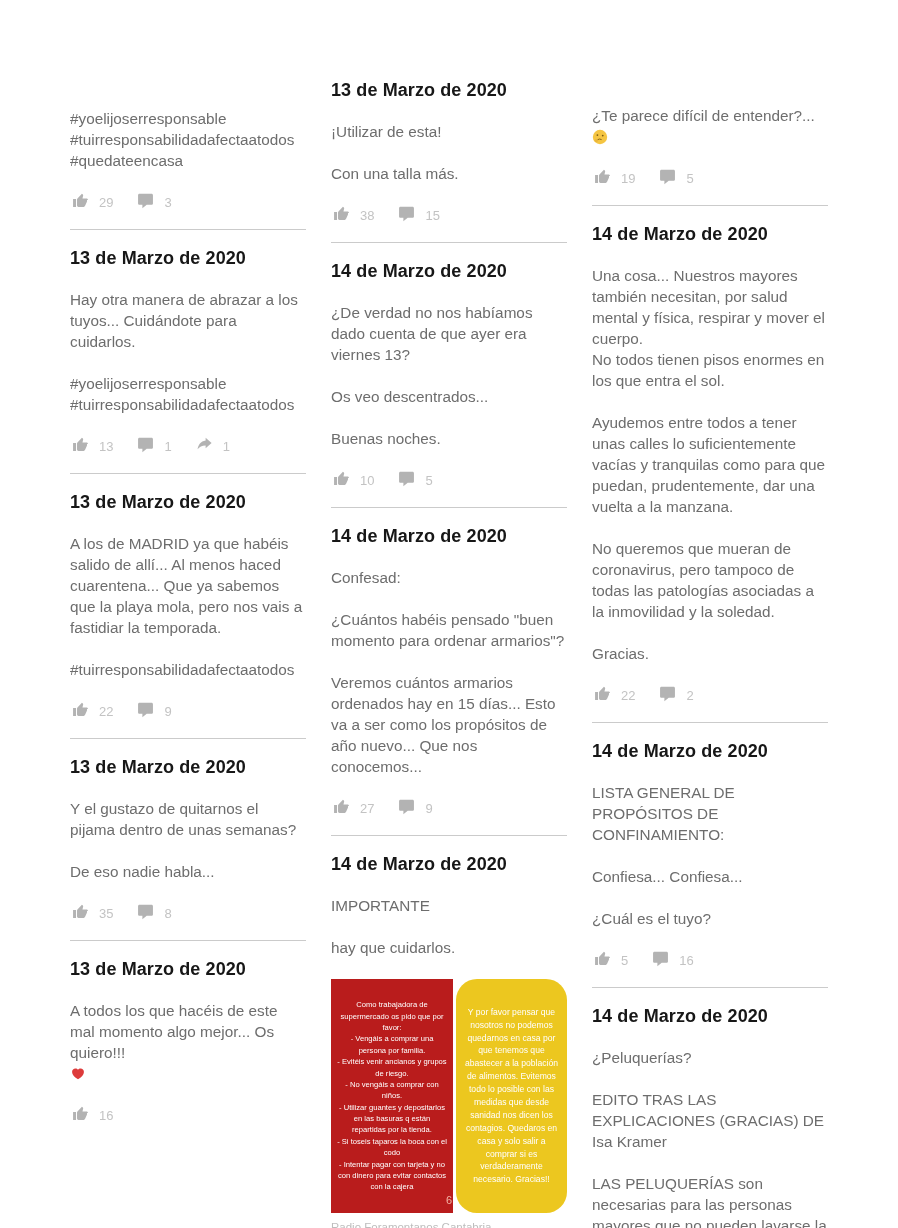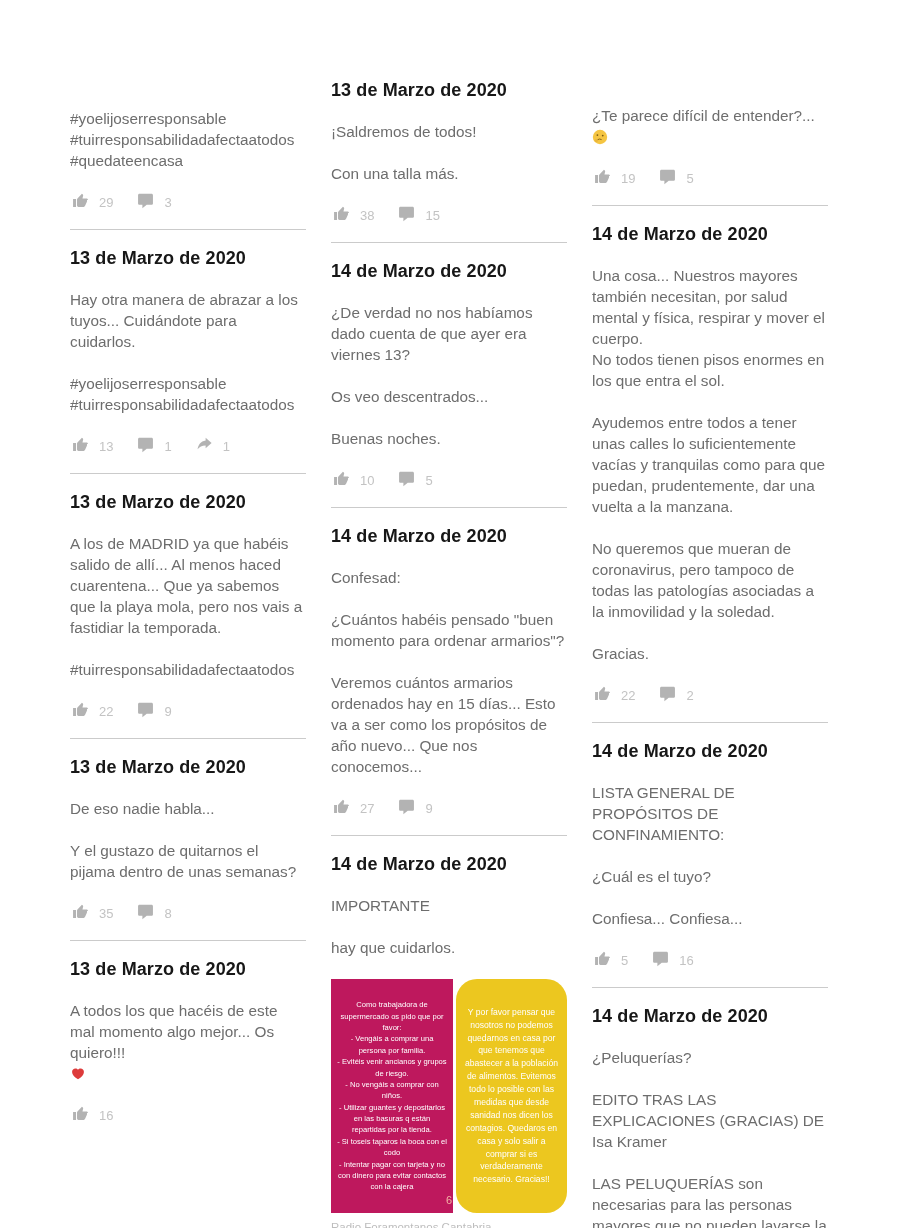--- a/index.html
+++ b/index.html
@@ -99,22 +99,22 @@
             <span class="stat-icon"><svg viewBox="0 0 24 24">
                 <path d="M20.5 2.5h-17c-1.1 0-2 .9-2 2v11.6c0 1.1.9 2 2 2h4.1v4.9l6.1-4.9h6.8c1.1 0 2-.9 2-2V4.5c0-1.1-.9-2-2-2z"></path>
               </svg></span>
             <span class="count">9</span>
           </span>
         </div>
       </article>
       <hr class="divider">
       <article class="post">
         <h3 class="post-date">13 de Marzo de 2020</h3>
+        <div class="para">Y el gustazo de quitarnos el pijama dentro de unas semanas?</div>
         <div class="para">De eso nadie habla...</div>
-        <div class="para">Y el gustazo de quitarnos el pijama dentro de unas semanas?</div>
         <div class="engagement">
           <span class="stat">
             <span class="stat-icon"><svg viewBox="0 0 24 24">
                 <path d="M1.5 10h4.2v11H1.5zM22.5 11.3c0-1.1-.9-2-2-2h-5.7l.95-4.5c.1-.5-.05-1-.4-1.35L14 2.6l-6.3 6.4c-.37.38-.6.9-.6 1.45V19c0 1.1.9 2 2 2h7.4c.8 0 1.5-.46 1.83-1.17l2.7-6.2c.1-.25.17-.52.17-.8v-1.53z"></path>
               </svg></span>
             <span class="count">35</span>
           </span>
           <span class="stat">
             <span class="stat-icon"><svg viewBox="0 0 24 24">
                 <path d="M20.5 2.5h-17c-1.1 0-2 .9-2 2v11.6c0 1.1.9 2 2 2h4.1v4.9l6.1-4.9h6.8c1.1 0 2-.9 2-2V4.5c0-1.1-.9-2-2-2z"></path>
@@ -136,21 +136,21 @@
                 <path d="M1.5 10h4.2v11H1.5zM22.5 11.3c0-1.1-.9-2-2-2h-5.7l.95-4.5c.1-.5-.05-1-.4-1.35L14 2.6l-6.3 6.4c-.37.38-.6.9-.6 1.45V19c0 1.1.9 2 2 2h7.4c.8 0 1.5-.46 1.83-1.17l2.7-6.2c.1-.25.17-.52.17-.8v-1.53z"></path>
               </svg></span>
             <span class="count">16</span>
           </span>
         </div>
       </article>
     </div>
     <div class="column c1">
       <article class="post">
         <h3 class="post-date">13 de Marzo de 2020</h3>
-        <div class="para">¡Saldremos de todos!</div>
+        <div class="para">¡Utilizar de esta!</div>
         <div class="para">Con una talla más.</div>
         <div class="engagement">
           <span class="stat">
             <span class="stat-icon"><svg viewBox="0 0 24 24">
                 <path d="M1.5 10h4.2v11H1.5zM22.5 11.3c0-1.1-.9-2-2-2h-5.7l.95-4.5c.1-.5-.05-1-.4-1.35L14 2.6l-6.3 6.4c-.37.38-.6.9-.6 1.45V19c0 1.1.9 2 2 2h7.4c.8 0 1.5-.46 1.83-1.17l2.7-6.2c.1-.25.17-.52.17-.8v-1.53z"></path>
               </svg></span>
             <span class="count">38</span>
           </span>
           <span class="stat">
             <span class="stat-icon"><svg viewBox="0 0 24 24">
@@ -201,21 +201,21 @@
             <span class="count">9</span>
           </span>
         </div>
       </article>
       <hr class="divider">
       <article class="post">
         <h3 class="post-date">14 de Marzo de 2020</h3>
         <div class="para">IMPORTANTE</div>
         <div class="para">hay que cuidarlos.</div>
         <div class="img-grid">
-          <div class="panel p0" style="background: #be185d;">
+          <div class="panel p0" style="background: #b91c1c;">
             <div class="panel-text">Como trabajadora de supermercado os pido que por favor:
 - Vengáis a comprar una persona por familia.
 - Evitéis venir ancianos y grupos de riesgo.
 - No vengáis a comprar con niños.
 - Utilizar guantes y depositarlos en las basuras q están repartidas por la tienda.
 - Si toseis taparos la boca con el codo
 - Intentar pagar con tarjeta y no con dinero para evitar contactos con la cajera</div>
           </div>
           <div class="panel p1" style="background: rgb(236, 199, 31); border-radius: 21px;">
             <div class="panel-text">Y por favor pensar que nosotros no podemos quedarnos en casa por que tenemos que abastecer a la población de alimentos. Evitemos todo lo posible con las medidas que desde sanidad nos dicen los contagios. Quedaros en casa y solo salir a comprar si es verdaderamente necesario. Gracias!!</div>
@@ -280,22 +280,22 @@
                 <path d="M20.5 2.5h-17c-1.1 0-2 .9-2 2v11.6c0 1.1.9 2 2 2h4.1v4.9l6.1-4.9h6.8c1.1 0 2-.9 2-2V4.5c0-1.1-.9-2-2-2z"></path>
               </svg></span>
             <span class="count">2</span>
           </span>
         </div>
       </article>
       <hr class="divider">
       <article class="post">
         <h3 class="post-date">14 de Marzo de 2020</h3>
         <div class="para">LISTA GENERAL DE PROPÓSITOS DE CONFINAMIENTO:</div>
+        <div class="para">Confiesa... Confiesa...</div>
         <div class="para">¿Cuál es el tuyo?</div>
-        <div class="para">Confiesa... Confiesa...</div>
         <div class="engagement">
           <span class="stat">
             <span class="stat-icon"><svg viewBox="0 0 24 24">
                 <path d="M1.5 10h4.2v11H1.5zM22.5 11.3c0-1.1-.9-2-2-2h-5.7l.95-4.5c.1-.5-.05-1-.4-1.35L14 2.6l-6.3 6.4c-.37.38-.6.9-.6 1.45V19c0 1.1.9 2 2 2h7.4c.8 0 1.5-.46 1.83-1.17l2.7-6.2c.1-.25.17-.52.17-.8v-1.53z"></path>
               </svg></span>
             <span class="count">5</span>
           </span>
           <span class="stat">
             <span class="stat-icon"><svg viewBox="0 0 24 24">
                 <path d="M20.5 2.5h-17c-1.1 0-2 .9-2 2v11.6c0 1.1.9 2 2 2h4.1v4.9l6.1-4.9h6.8c1.1 0 2-.9 2-2V4.5c0-1.1-.9-2-2-2z"></path>

